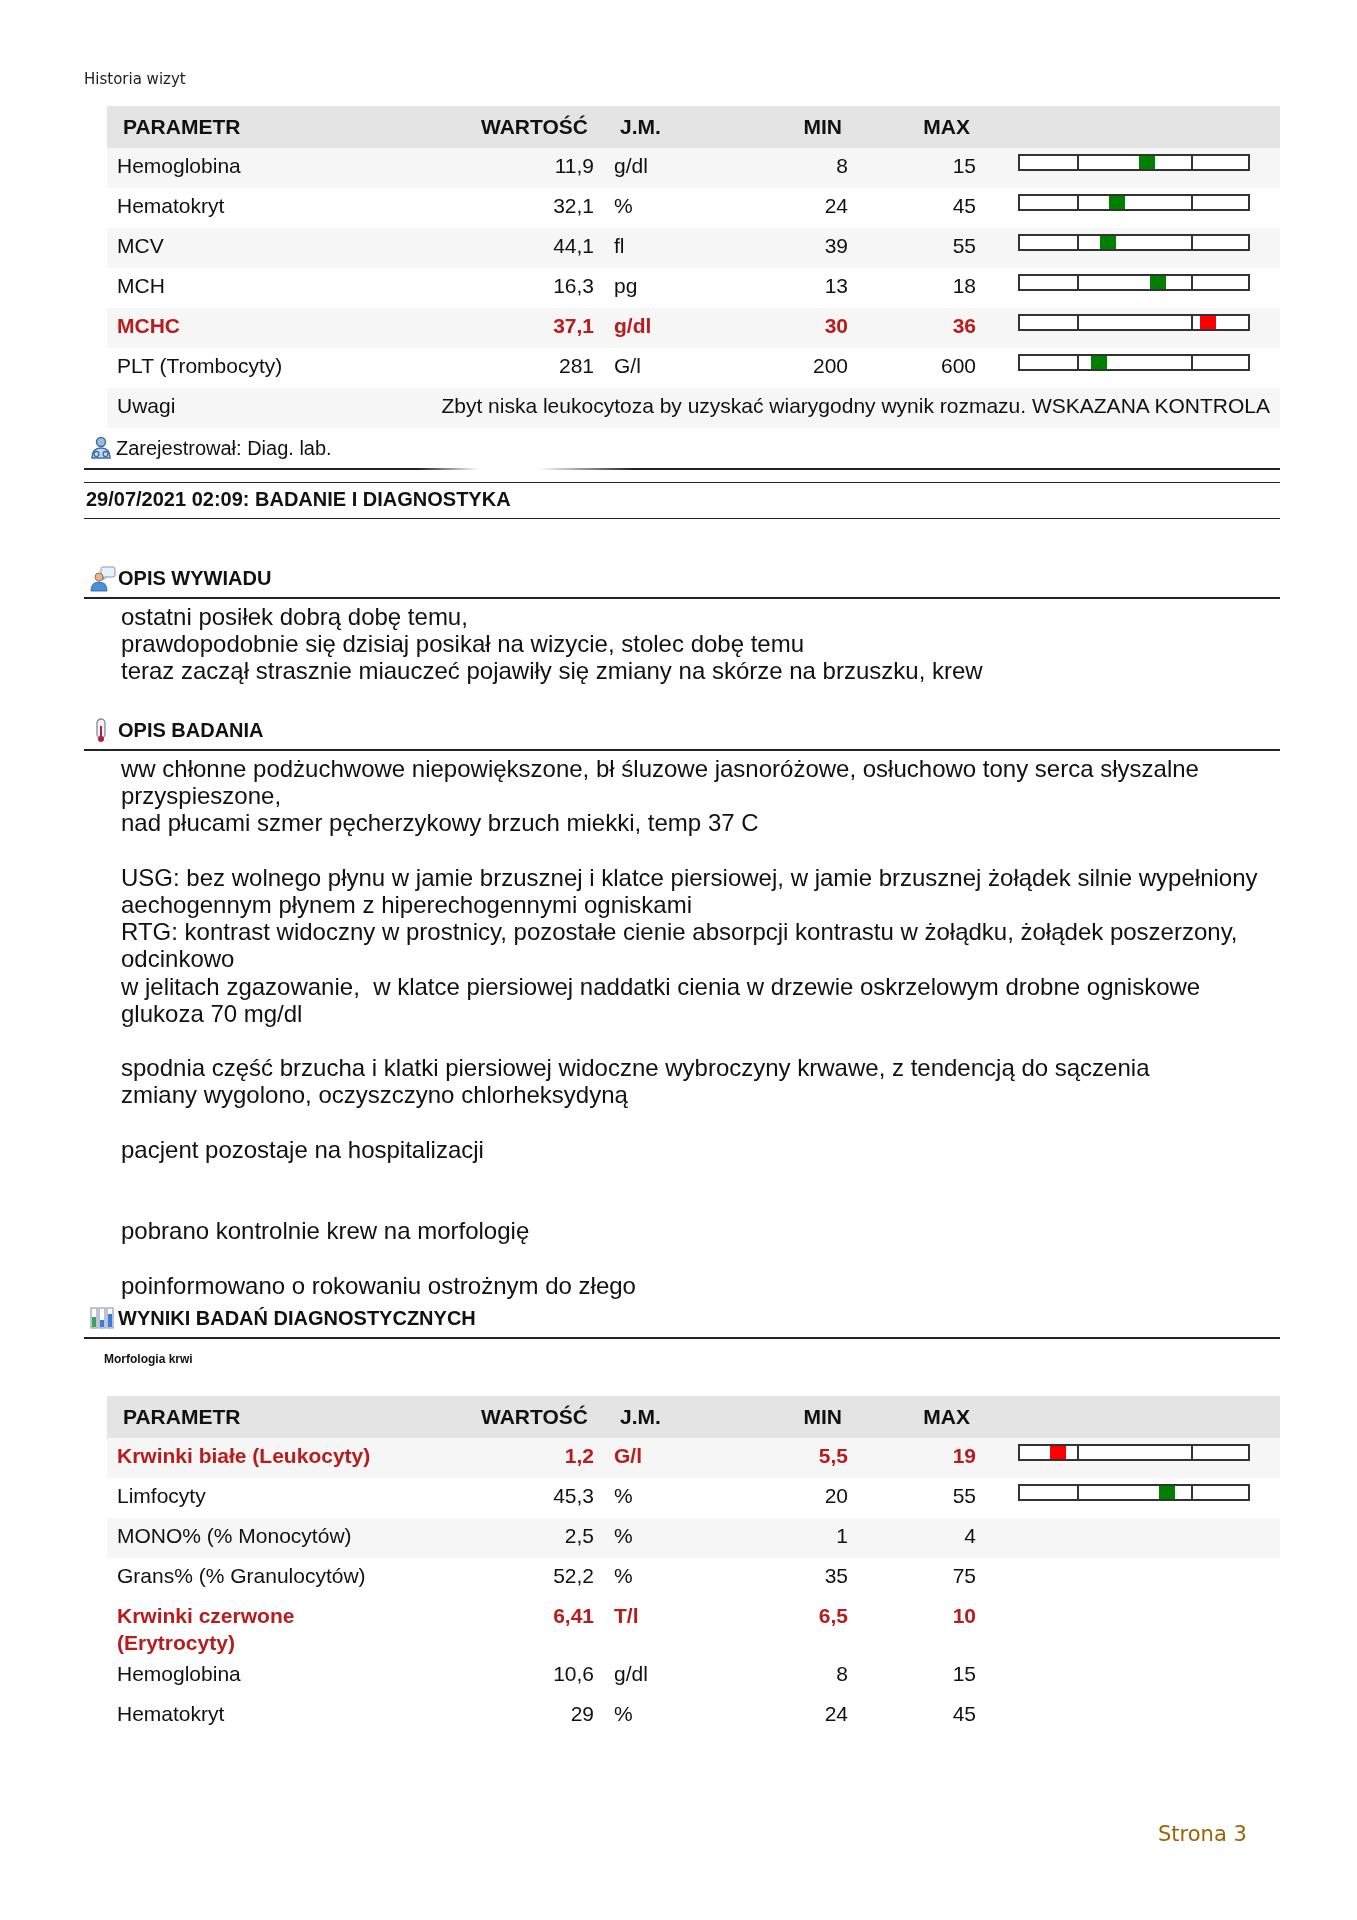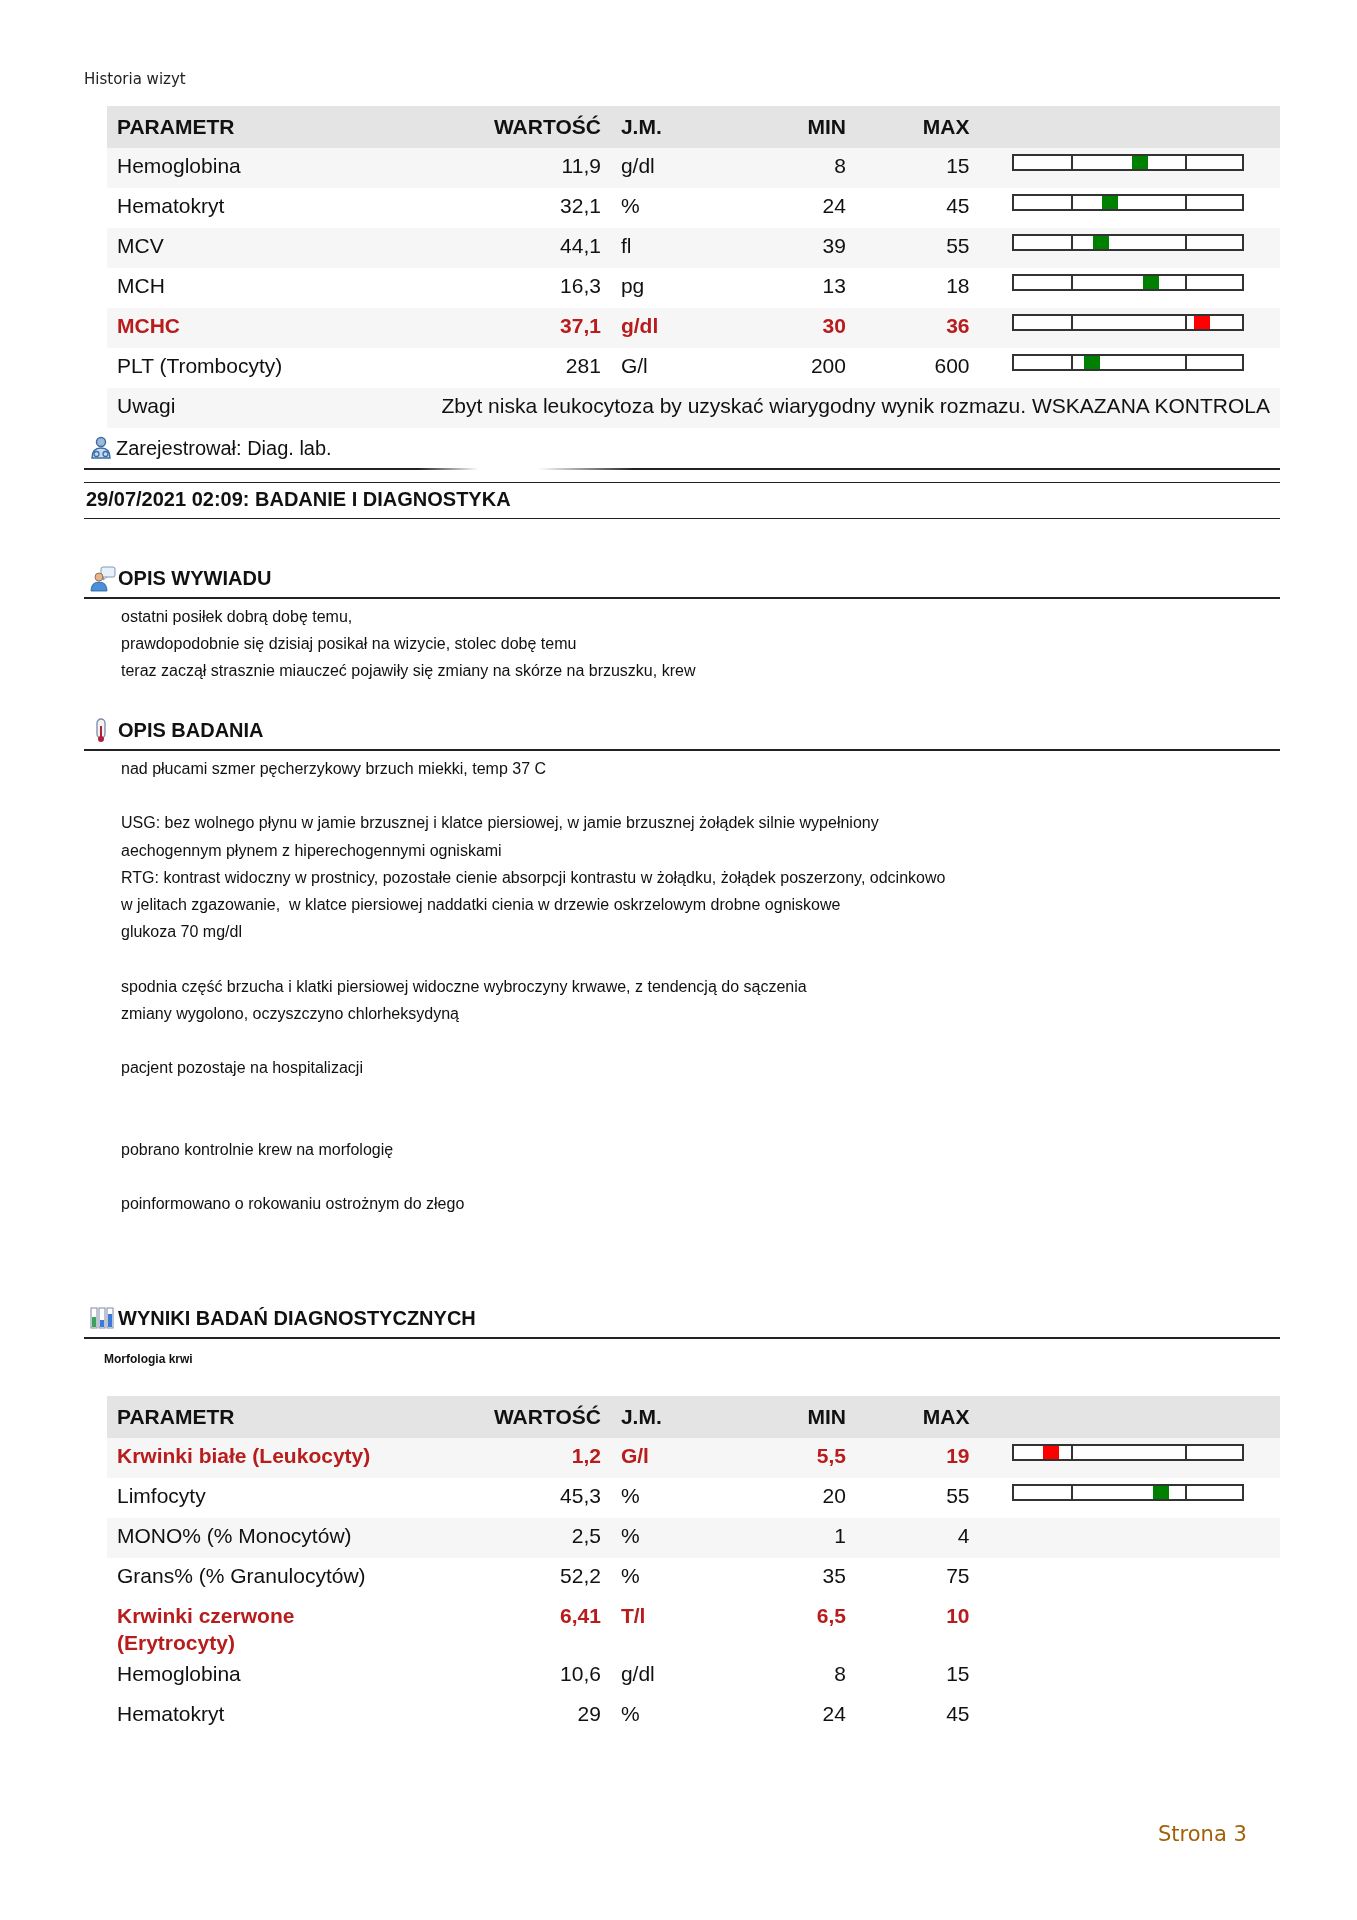--- a/index.html
+++ b/index.html
@@ -2,21 +2,21 @@
 <html><head>
 <meta charset="utf-8">
 <style>
   html, body { margin: 0; padding: 0; background: #ffffff; }
   body { width: 1357px; height: 1920px; position: relative; overflow: hidden;
          font-family: "Liberation Sans", sans-serif; color: #111; }
   .abs { position: absolute; }
   .page-header { left: 84px; top: 70px; font-family: "DejaVu Sans", sans-serif; font-size: 15px; color: #222; }
 
   table.lab { position: absolute; left: 107px; width: 1173px; border-collapse: collapse; font-size: 21px; }
-  table.lab th { background: #e4e4e4; font-weight: bold; height: 42px; padding: 0 10px; text-align: left; }
+  table.lab th { background: #e4e4e4; font-weight: bold; height: 42px; padding: 0 16px; text-align: left; }
   table.lab td { padding: 0 10px; height: 36px; vertical-align: top; line-height: 27px; padding-top: 4px; }
   table.lab tr.shade td { background: #f6f6f6; }
   table.lab .num { text-align: right; }
   table.lab th.num { text-align: right; }
   table.lab tr.alert td { color: #b91c1c; font-weight: bold; }
   .c-param { width: 255px; }
   .c-val { width: 178px; }
   .c-unit { width: 120px; }
   .c-min { width: 70px; }
   .c-max { width: 96px; }
@@ -28,21 +28,21 @@
   .bar .div2 { position: absolute; left: 75%; top: 0; bottom: 0; border-left: 2px solid #333; }
   .bar .marker { position: absolute; top: 0; bottom: 0; width: 16px; }
 
   .reg { left: 90px; top: 436px; font-size: 20px; display: flex; align-items: center; gap: 4px; }
   .reg .fade { color: #bbb; }
   .hr { position: absolute; left: 84px; width: 1196px; height: 0; border-top: 2px solid #222; }
   .hr.thin { border-top: 1.5px solid #222; }
   .visit-title { left: 86px; top: 488px; font-size: 20px; font-weight: bold; }
 
   .sec-title { position: absolute; left: 90px; font-size: 20px; font-weight: bold; display: flex; align-items: center; gap: 6px; }
-  .sec-body { position: absolute; left: 121px; width: 1160px; font-size: 16px; line-height: 27.2px; }
+  .sec-body { position: absolute; left: 121px; width: 1160px; font-size: 24px; line-height: 27.2px; }
   .sec-body p { margin: 0; white-space: pre-wrap; }
   .subhead { left: 104px; top: 1352px; font-size: 12px; font-weight: bold; }
   .footer { left: 1158px; top: 1822px; font-family: "DejaVu Sans", sans-serif; font-size: 21px; color: #a16207; }
   .icon { display: inline-block; width: 22px; height: 24px; }
 </style>
 </head>
 <body>
 
 <div class="abs page-header">Historia wizyt</div>
 
@@ -189,20 +189,21 @@
     <svg width="22" height="26" viewBox="0 0 22 26">
         <rect x="7" y="1" width="8" height="19" rx="4" fill="#f2f2f2" stroke="#7a8aa8" stroke-width="1.3"></rect>
         <rect x="10" y="8" width="2" height="14" fill="#b0203a"></rect>
         <circle cx="11" cy="21" r="3" fill="#b0203a"></circle>
       </svg>
   </span>
   <span>OPIS BADANIA</span>
 </div>
 <div class="hr" style="top:749px;"></div>
 <div class="sec-body" id="exam-body" style="top:755px;">
+    <p>ww chłonne podżuchwowe niepowiększone, bł śluzowe jasnoróżowe, osłuchowo tony serca słyszalne przyspieszone,</p>
     <p>nad płucami szmer pęcherzykowy brzuch miekki, temp 37 C</p>
     <p>&nbsp;</p>
     <p>USG: bez wolnego płynu w jamie brzusznej i klatce piersiowej, w jamie brzusznej żołądek silnie wypełniony</p>
     <p>aechogennym płynem z hiperechogennymi ogniskami</p>
     <p>RTG: kontrast widoczny w prostnicy, pozostałe cienie absorpcji kontrastu w żołądku, żołądek poszerzony, odcinkowo</p>
     <p>w jelitach zgazowanie,  w klatce piersiowej naddatki cienia w drzewie oskrzelowym drobne ogniskowe</p>
     <p>glukoza 70 mg/dl</p>
     <p>&nbsp;</p>
     <p>spodnia część brzucha i klatki piersiowej widoczne wybroczyny krwawe, z tendencją do sączenia</p>
     <p>zmiany wygolono, oczyszczyno chlorheksydyną</p>

